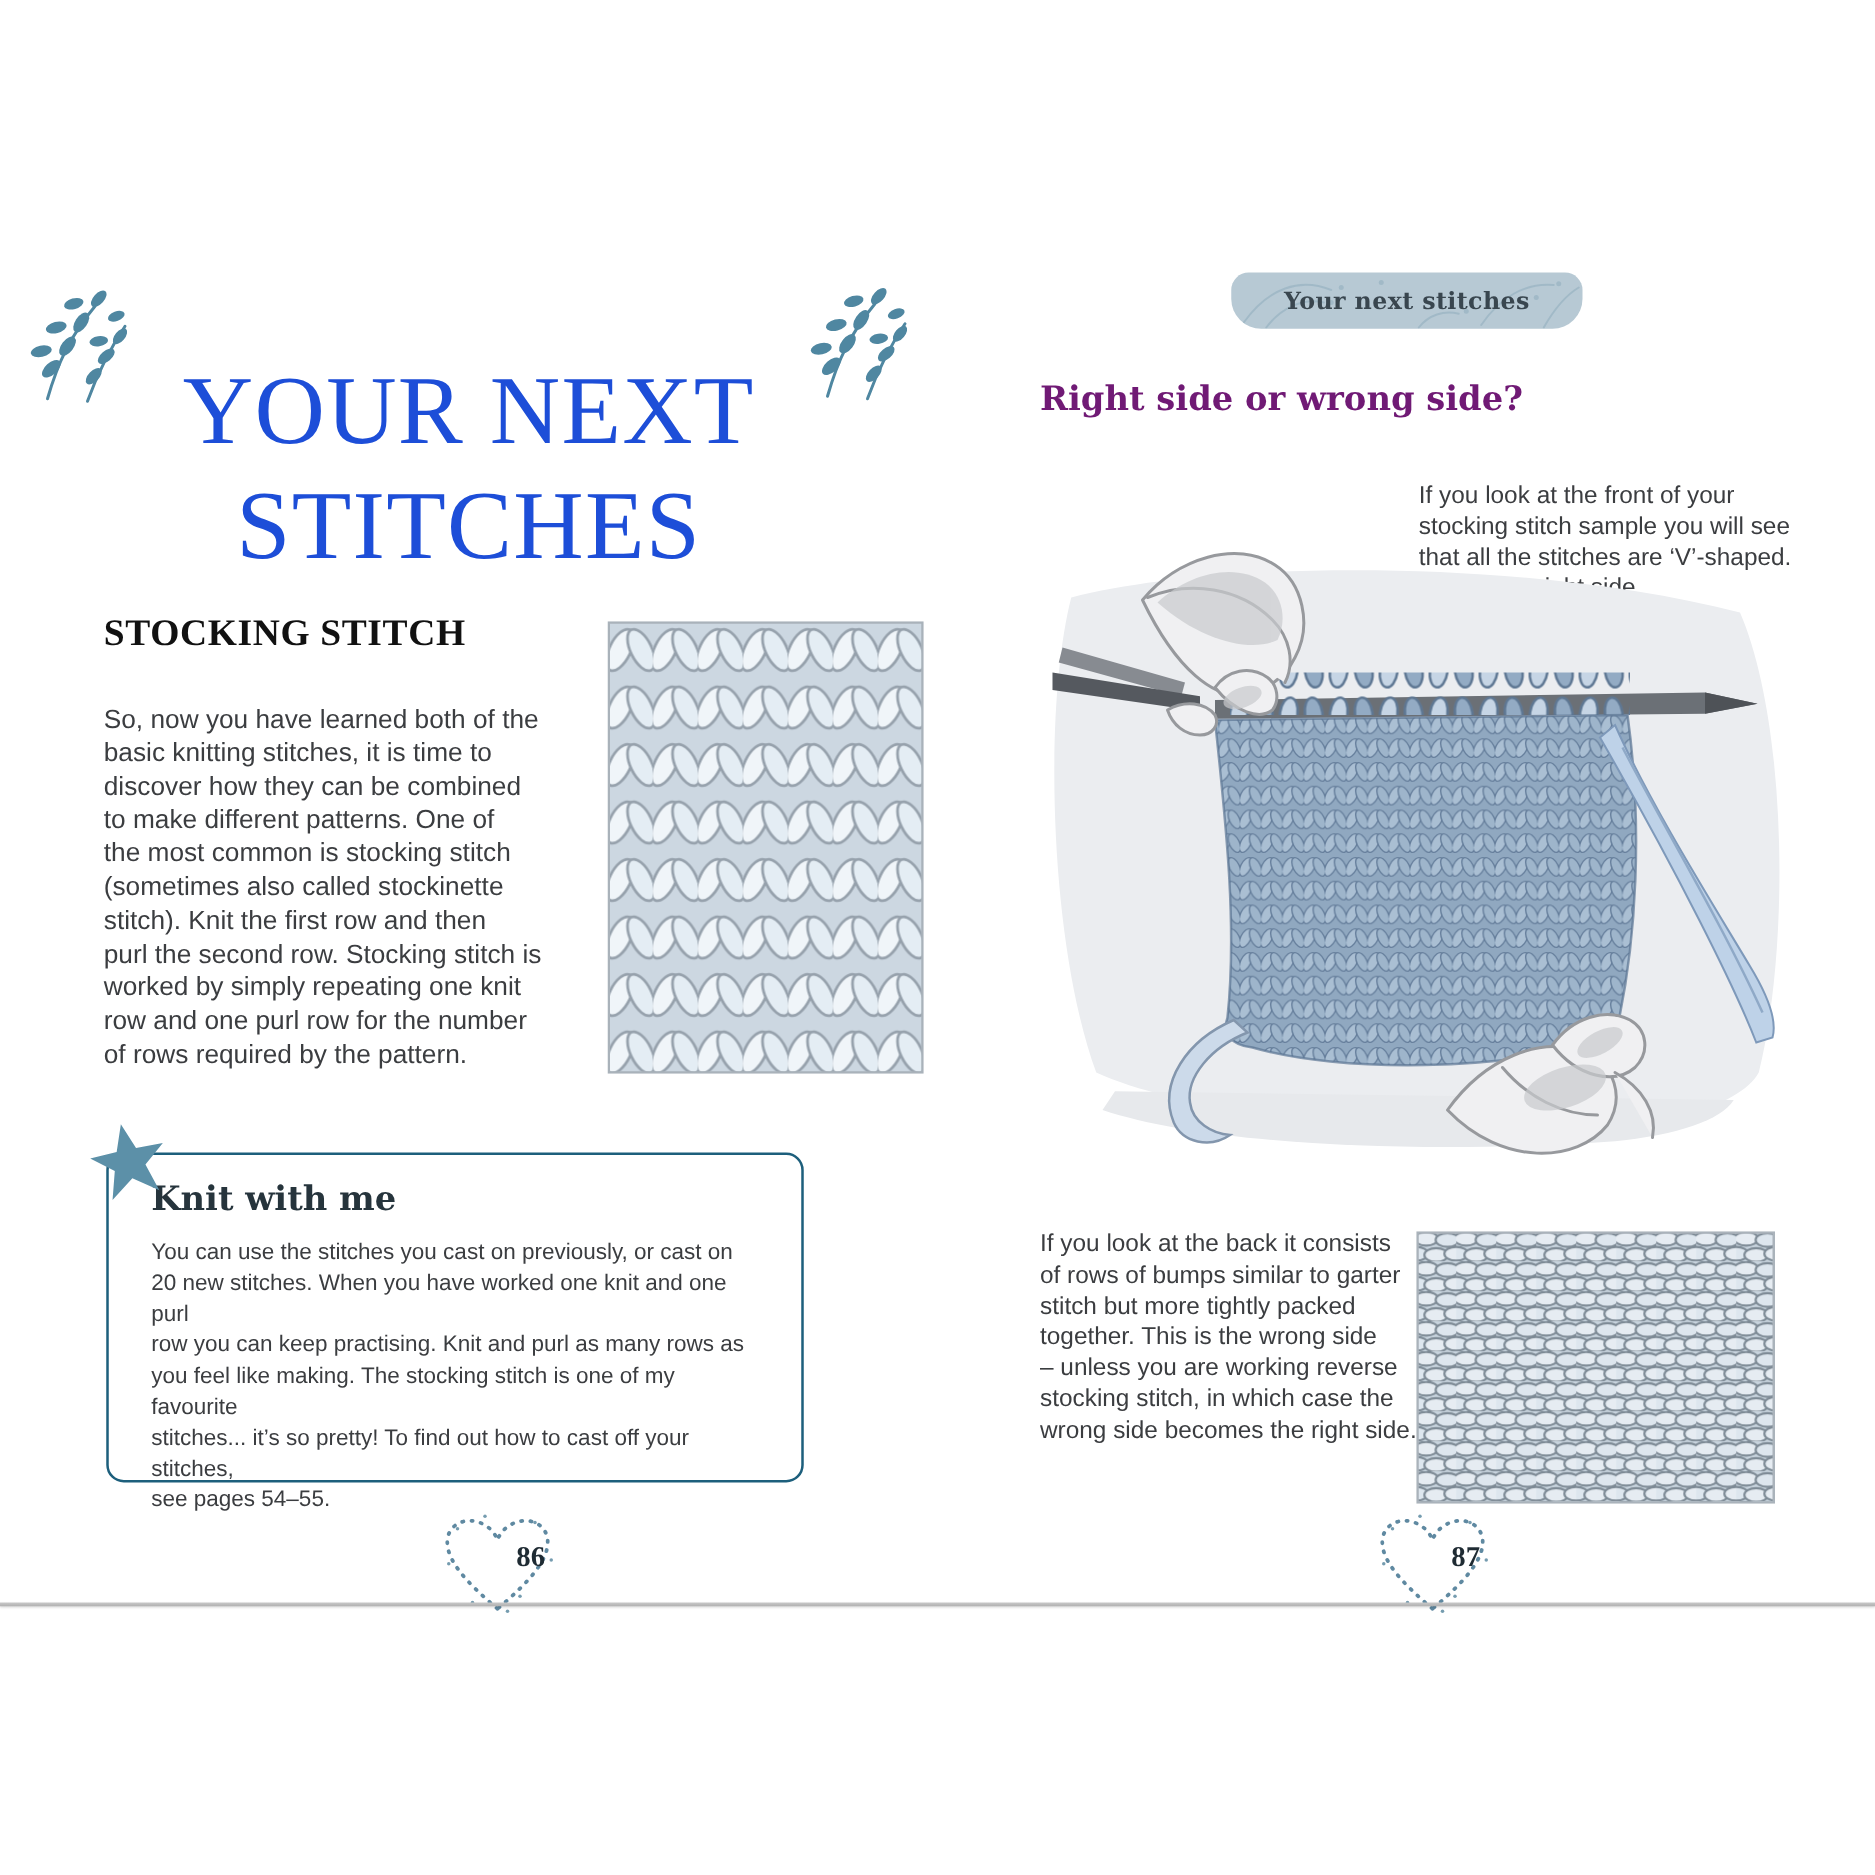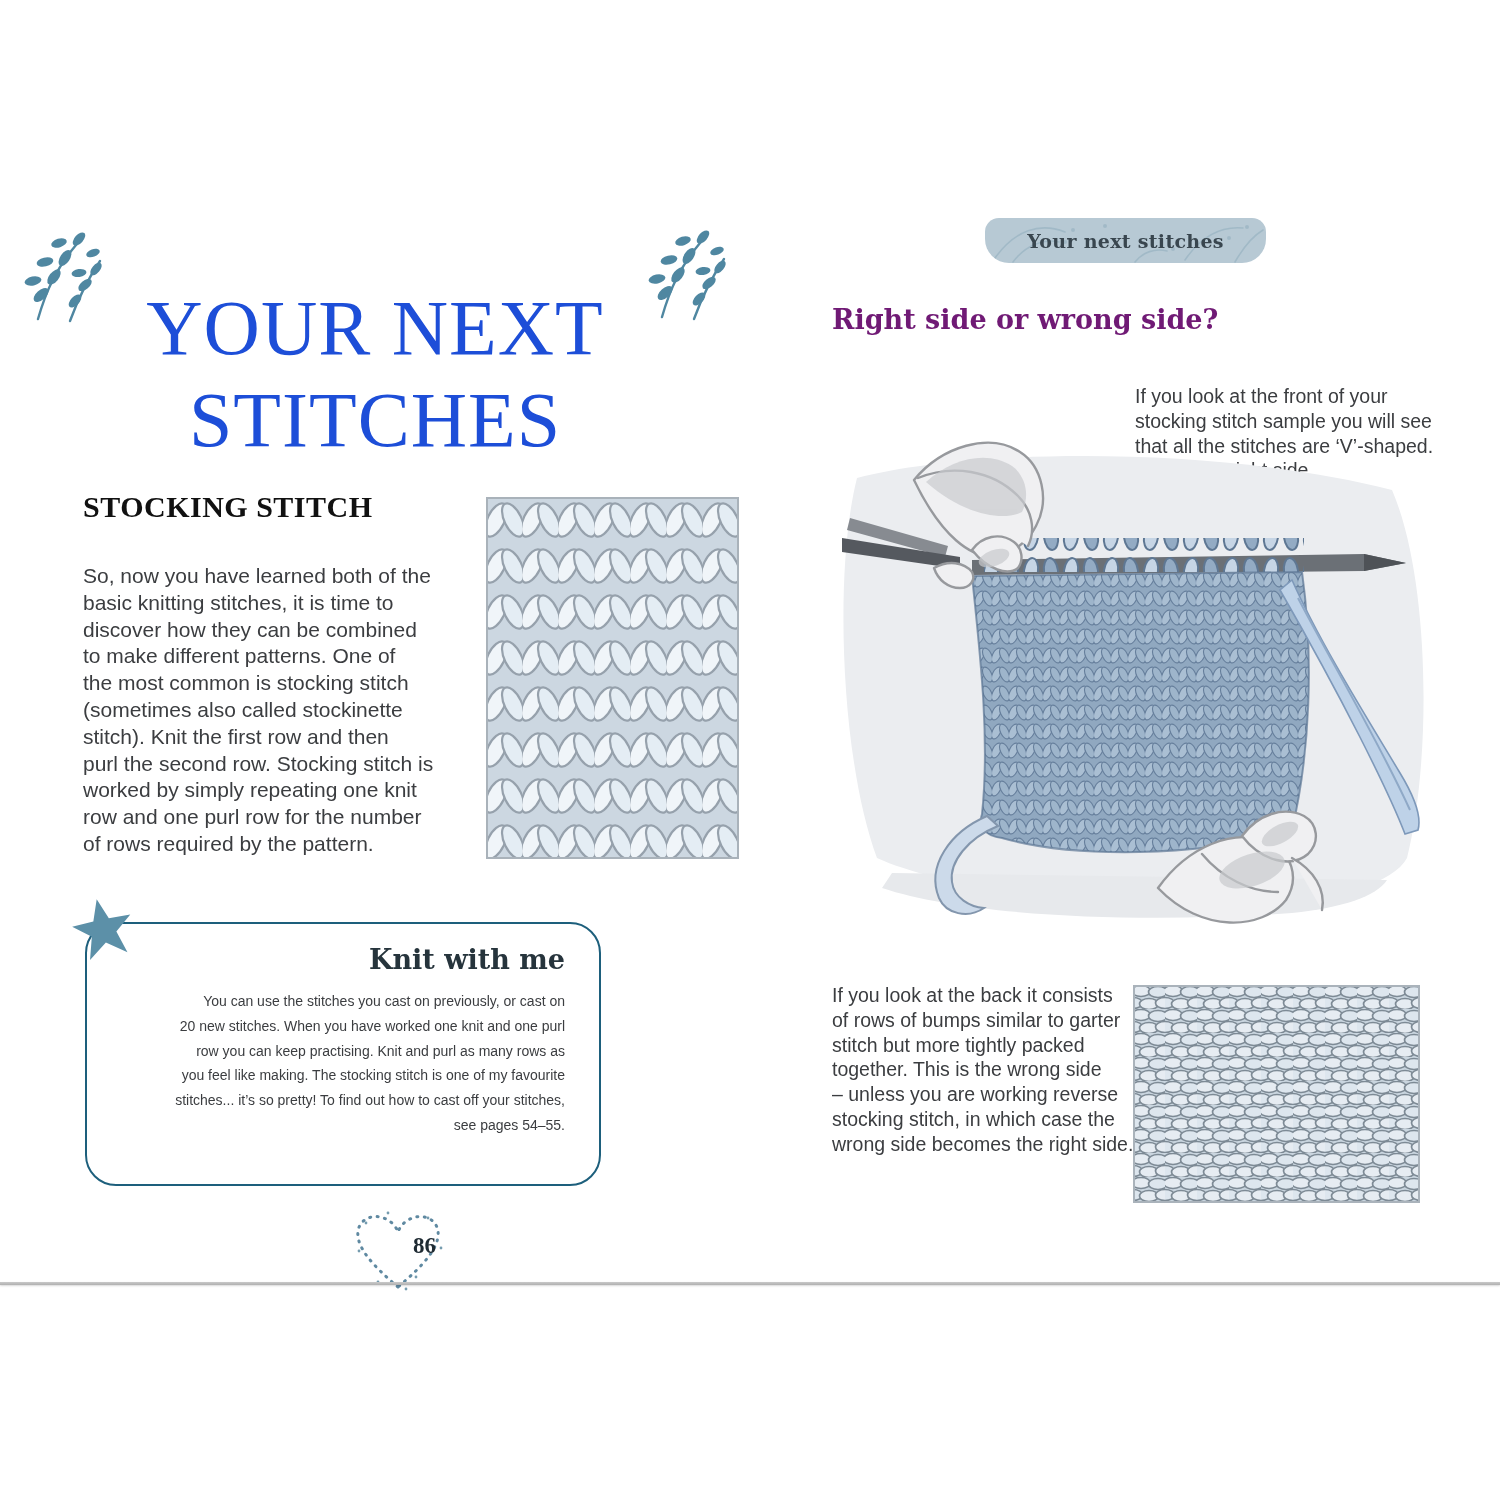--- a/index.html
+++ b/index.html
@@ -9,25 +9,25 @@
   .preline{white-space:pre-line;}
 
   
   .chapter-title{left:95px;top:282px;width:560px;text-align:center;
     font-family:"Liberation Serif",serif;font-weight:400;color:#1d4ed8;
     font-size:78px;line-height:92px;letter-spacing:1px;}
   .section-heading{left:83px;top:490px;font-family:"Liberation Serif",serif;
     font-weight:700;font-size:30px;color:#111;letter-spacing:.5px;}
   .section-body{left:83px;top:534px;font-size:21px;line-height:26.8px;color:#3b3d40;margin-top:29px;}
 
-  .tip-box{left:85px;top:922px;width:516px;height:264px;border:2.5px solid #1d5f7c;
-    border-radius:31px;background:#fff;box-sizing:border-box;padding:16px 34px;text-align:right;}
+  .tip-box{left:85px;top:922px;width:558px;height:264px;border:2.5px solid #1d5f7c;
+    border-radius:14px;background:#fff;box-sizing:border-box;padding:16px 34px;}
   .tip-heading{font-family:"DejaVu Serif",serif;font-weight:700;font-size:27px;
     color:#26343c;margin:4px 0 14px 0;}
-  .tip-body{font-size:14px;line-height:24.8px;color:#3b3d40;margin-left:20px;}
+  .tip-body{font-size:18px;line-height:24.8px;color:#3b3d40;}
   .star-badge{left:70px;top:896px;width:66px;height:66px;}
 
   
   .tab{left:985px;top:218px;width:281px;height:45px;background:#b7c9d4;
     border-radius:14px 14px 24px 24px;overflow:hidden;}
   .tab-label{position:absolute;left:0;top:0;width:100%;height:100%;display:flex;
     align-items:center;justify-content:center;font-family:"DejaVu Serif",serif;
     font-weight:700;font-size:19px;color:#39464f;letter-spacing:.3px;}
   .rs-heading{left:832px;top:304px;font-family:"DejaVu Serif",serif;font-weight:700;
     font-size:27px;color:#701a75;}
@@ -257,16 +257,32 @@
           <ellipse cx="25" cy="7" rx="9.5" ry="5.5" fill="#dde6ee" stroke="#7d8a95" stroke-width="1.7"></ellipse>
           <ellipse cx="0" cy="18" rx="9.5" ry="5.5" fill="#dde6ee" stroke="#7d8a95" stroke-width="1.7"></ellipse>
           <ellipse cx="16" cy="19" rx="9.5" ry="5.5" fill="#e6ecf2" stroke="#7d8a95" stroke-width="1.7"></ellipse>
           <ellipse cx="32" cy="18" rx="9.5" ry="5.5" fill="#e6ecf2" stroke="#7d8a95" stroke-width="1.7"></ellipse>
         </pattern>
       </defs>
       <rect x="1" y="1" width="285" height="216" fill="url(#bumpsC)" stroke="#aab3bb" stroke-width="2"></rect>
     </svg>
   </div>
 
+  <div class="abs heart-wrap" style="left:1096px;top:1203px;">
+    <svg width="100" height="92" viewBox="0 0 100 92">
+      <path d="M50,84 C24,62 8,44 10,28 C12,14 30,8 44,20 C47,23 49,26 50,29 C51,26 53,23 56,20 C70,8 88,14 90,28 C92,44 76,62 50,84 Z" fill="none" stroke="#4e7c97" stroke-width="3" stroke-linecap="round" stroke-dasharray="1 6.5" opacity=".9"></path>
+      <g fill="#5d8ba2" opacity=".85">
+        <circle cx="18" cy="20" r="1.4"></circle>
+          <circle cx="80" cy="15" r="1.4"></circle>
+          <circle cx="30" cy="79" r="1.4"></circle>
+        <circle cx="68" cy="74" r="1.4"></circle>
+          <circle cx="11" cy="48" r="1.4"></circle>
+          <circle cx="93" cy="45" r="1.4"></circle>
+        <circle cx="58" cy="86" r="1.4"></circle>
+          <circle cx="40" cy="10" r="1.4"></circle>
+      </g>
+    </svg>
+    <div class="heart-num">87</div>
+  </div>
 
   <div class="abs bottom-edge"></div>
 
 </div>
 
 </body></html>

